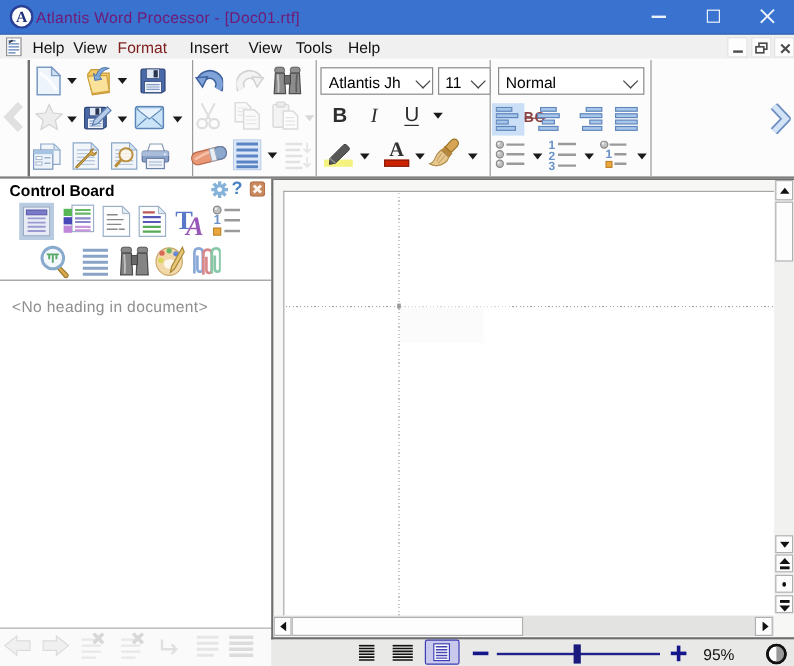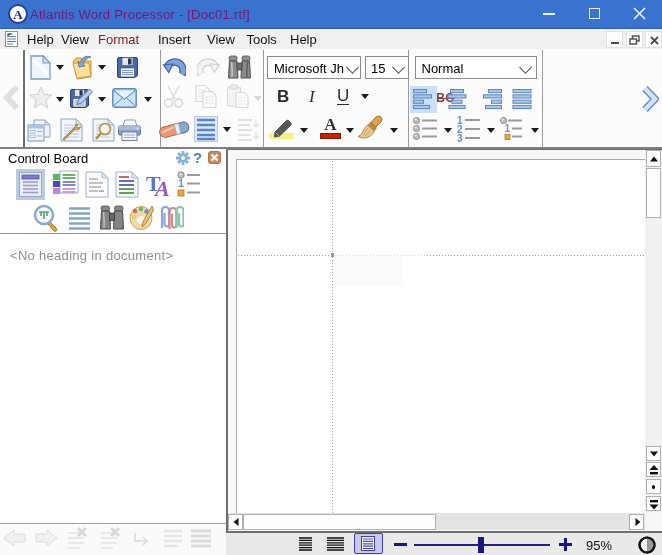--- a/index.html
+++ b/index.html
@@ -202,25 +202,25 @@
     <path d="M3 4 h18 M3 9 h18 M3 14 h18 M3 19 h18 M3 23 h18" stroke="#5b84c4" stroke-width="2.4"></path>
   </svg>
 <div class="dd" style="left:223px;top:127px;"></div>
 <svg class="abs" style="left:237px;top:117px;" width="25" height="25">
     <path d="M1 3 h14 M1 8 h12 M1 13 h14 M1 18 h12 M1 23 h14" stroke="#e2e2e2" stroke-width="2"></path>
     <path d="M19,2 v8 m-3,-3 l3,3 3,-3" stroke="#e4e4e4" stroke-width="1.4" fill="none"></path>
     <path d="M19,14 v8 m-3,-3 l3,3 3,-3" stroke="#e4e4e4" stroke-width="1.4" fill="none"></path>
   </svg>
 
 <div class="combo" style="left:267px;top:55.5px;width:94px;height:23px;">
-    <span class="txt" style="width:72px;">Microsoft Jh</span>
+    <span class="txt" style="width:72px;">Atlantis Jh</span>
   </div>
 <div class="chev" style="left:348px;top:62.5px;"></div>
 <div class="combo" style="left:365px;top:55.5px;width:43.5px;height:23px;">
-    <span class="txt" style="left:5px;">15</span>
+    <span class="txt" style="left:5px;">11</span>
   </div>
 <div class="chev" style="left:394px;top:62.5px;"></div>
 
 <div class="abs" style="left:277px;top:87px;font-size:17px;font-weight:bold;color:#2e2e2e;">B</div>
 <div class="abs" style="left:309px;top:87px;font-size:17px;font-style:italic;color:#2e2e2e;font-family:'Liberation Serif',serif;">I</div>
 <div class="abs" style="left:337px;top:87px;font-size:17px;color:#2e2e2e;border-bottom:1.6px solid #2e2e2e;line-height:17px;">U</div>
 <div class="dd" style="left:361px;top:94px;"></div>
 <div class="abs" style="left:379px;top:91px;font-size:12px;font-weight:bold;color:#8b4242;text-decoration:line-through;letter-spacing:0.5px;margin-left:48px;">ABC</div>
 
 <svg class="abs" style="left:269px;top:117px;" width="27" height="23">
@@ -311,21 +311,21 @@
       <path d="M8 3.5 h14 M12 11.5 h10 M12 19.5 h10"></path>
     </g>
     <circle cx="3.5" cy="3.5" r="3" fill="#c0c0c0" stroke="#888"></circle>
     <circle cx="2.6" cy="2.6" r="1" fill="#eee"></circle>
     <text x="4.5" y="15" fill="#6a92c8" font-family="Liberation Sans" font-size="10" font-weight="bold">1</text>
     <rect x="5" y="17.5" width="5" height="5" fill="#e8a83e" stroke="#b87818" stroke-width="0.8"></rect>
   </svg>
 <div class="dd" style="left:531px;top:128px;"></div>
 
 <div class="abs" style="left:0;top:149px;width:226px;height:406px;background:#ffffff;"></div>
-<div class="abs" style="left:8px;top:151px;font-size:13px;font-weight:normal;color:#000;">Control Board</div>
+<div class="abs" style="left:8px;top:151px;font-size:13px;font-weight:bold;color:#000;">Control Board</div>
 
 <svg class="abs" style="left:176px;top:151px;" width="14" height="14">
     <g fill="#85b2d8">
       <circle cx="7" cy="7" r="4.6"></circle>
       <g>
         <rect x="5.6" y="0" width="2.8" height="14"></rect>
         <rect x="0" y="5.6" width="14" height="2.8"></rect>
         <rect x="5.6" y="0" width="2.8" height="14" transform="rotate(45 7 7)"></rect>
         <rect x="5.6" y="0" width="2.8" height="14" transform="rotate(-45 7 7)"></rect>
       </g>

